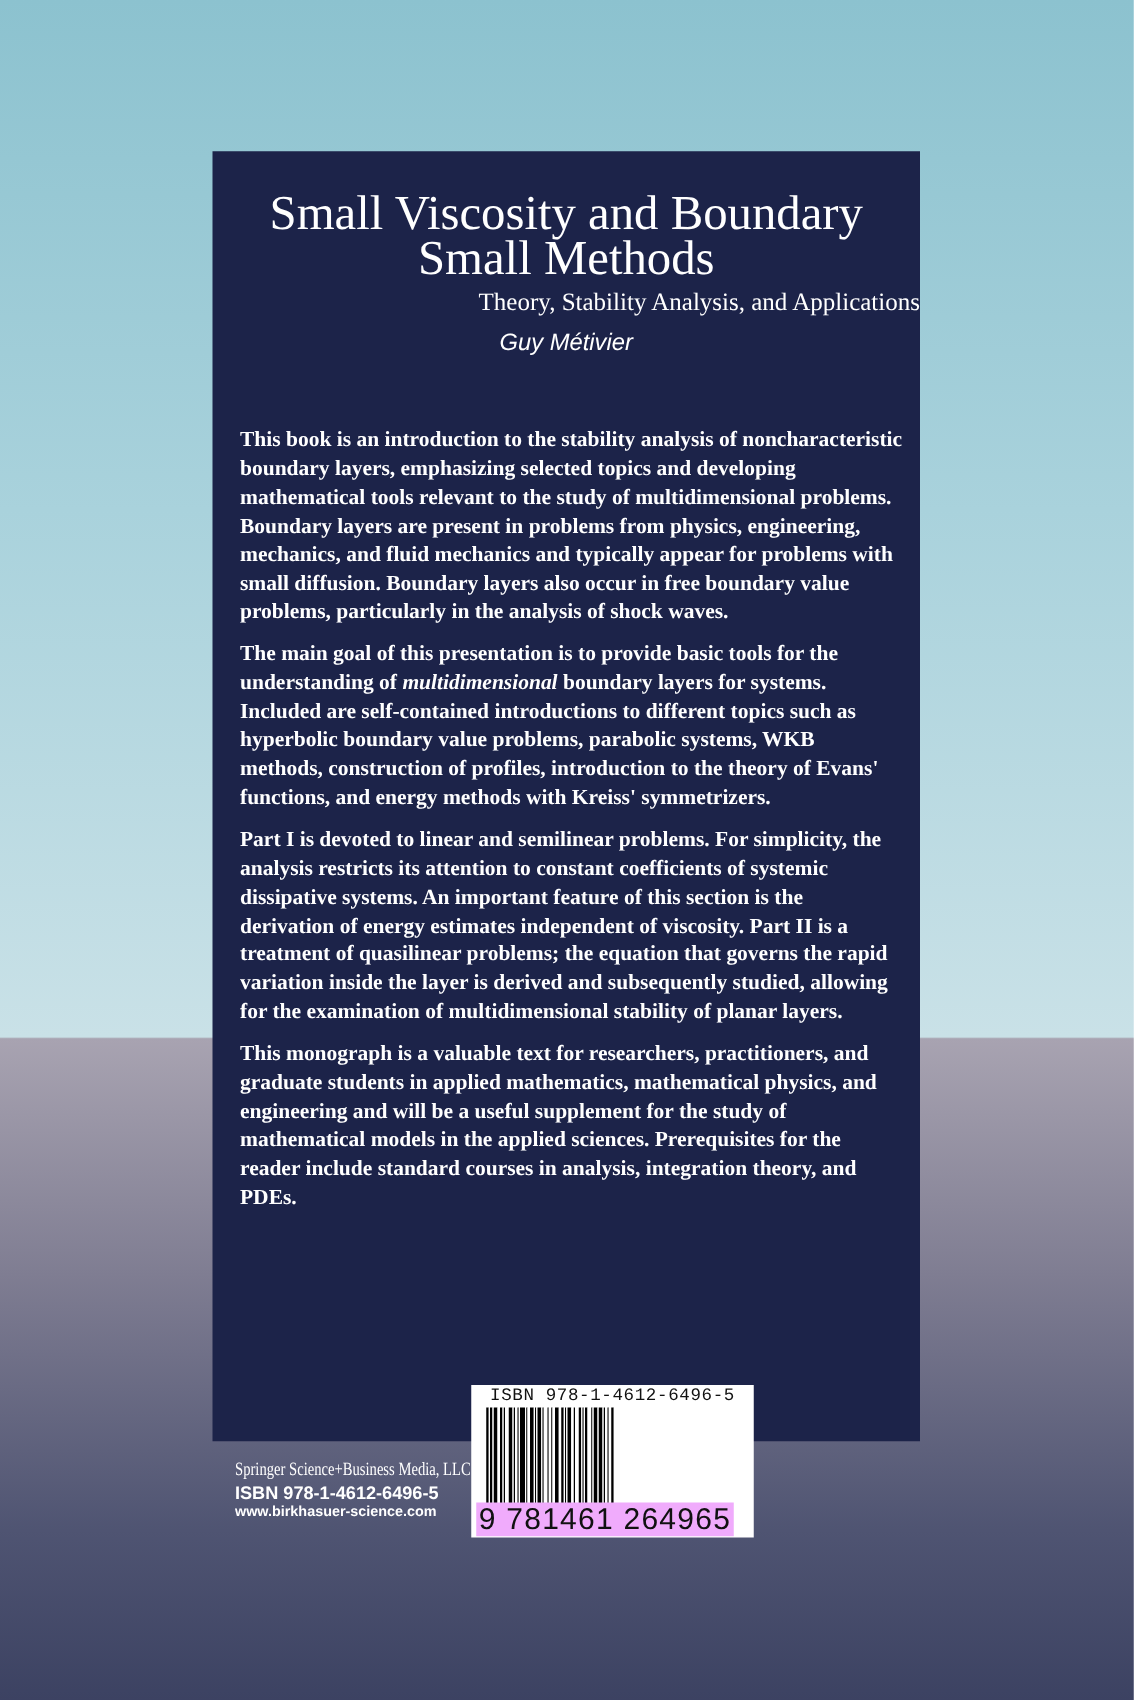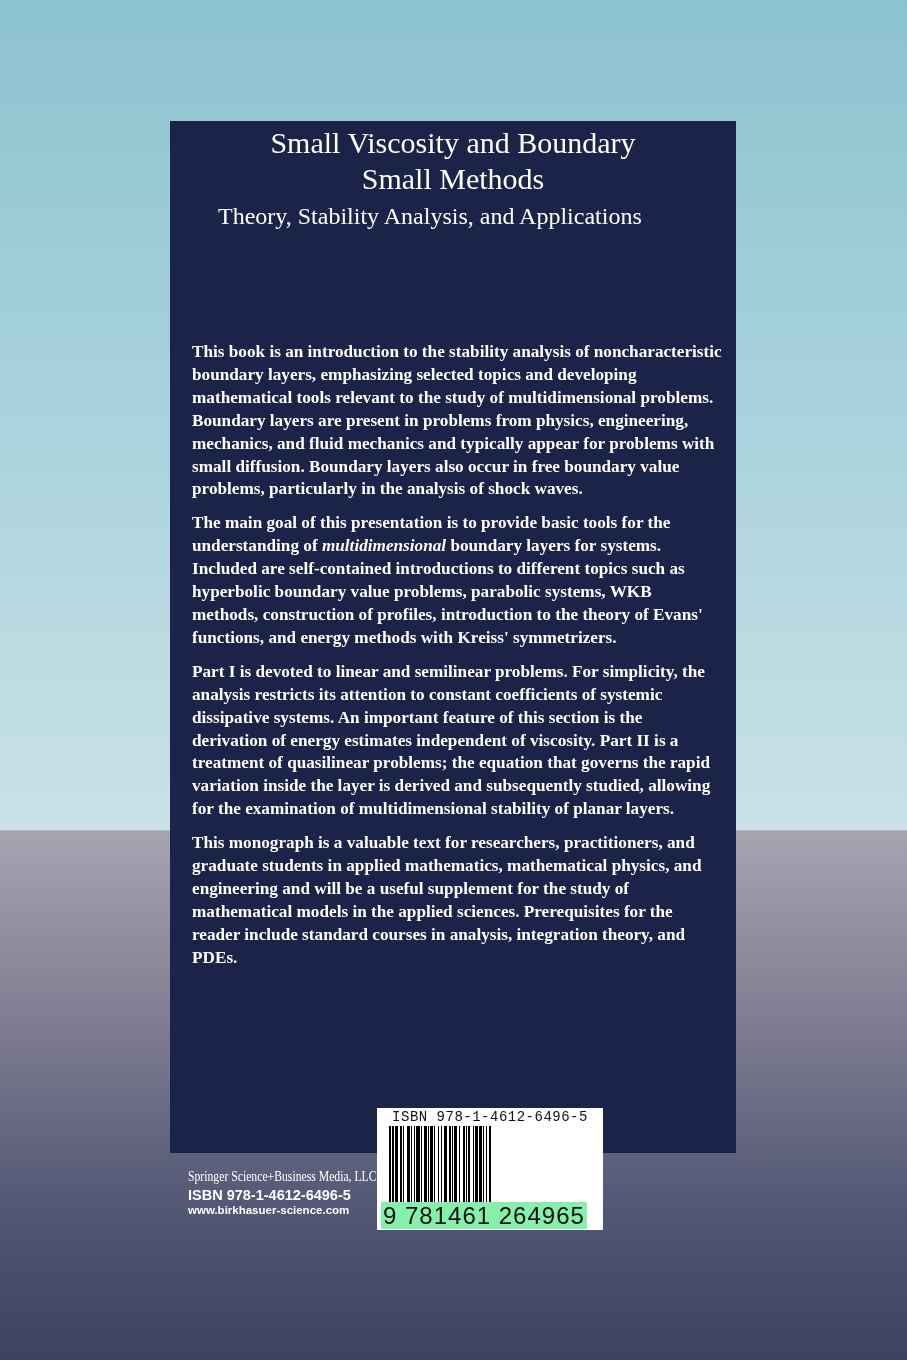--- a/index.html
+++ b/index.html
@@ -5,22 +5,22 @@
   html, body { margin: 0; padding: 0; }
   body {
     width: 907px; height: 1360px; position: relative; overflow: hidden;
     background: linear-gradient(to bottom, #8cc2cf 0%, #a9d2dc 30%, #c9e1e7 61%, #a8a3b1 61.1%, #7f7d92 75%, #4f5472 90%, #3c4262 100%);
     font-family: "Liberation Serif", serif;
   }
   .panel {
     position: absolute; left: 170px; top: 121px; width: 566px; height: 1032px;
     background: #1c2349; color: #fff;
   }
-  .title { text-align: center; font-size: 30px; line-height: 36px; margin-top: 4px; }
-  .subtitle { text-align: left; font-size: 24px; margin-top: 6px; padding-left: 48px; }
+  .title { text-align: center; font-size: 39px; line-height: 36px; margin-top: 32px; }
+  .subtitle { text-align: right; font-size: 20px; margin-top: 6px; padding-left: 48px; }
   .author { text-align: center; font-family: "Liberation Sans", sans-serif; font-style: italic; font-size: 19px; margin-top: 10px; }
   .body { position: absolute; left: 22px; top: 220px; width: 530px; font-size: 17.2px; line-height: 22.9px; font-weight: bold; }
   .body p { margin: 0 0 11px 0; }
   .publisher { position: absolute; left: 188px; top: 1168px; color: #fff; }
   .pub-name { font-family: "Liberation Serif", serif; font-size: 15px; transform: scaleX(0.78); transform-origin: left; white-space: nowrap; }
   .pub-isbn { font-family: "Liberation Sans", sans-serif; font-weight: bold; font-size: 14.5px; margin-top: 2px; }
   .pub-url { font-family: "Liberation Sans", sans-serif; font-weight: bold; font-size: 11.5px; margin-top: 1px; }
   .barcode-box { position: absolute; left: 377px; top: 1108px; width: 226px; height: 122px; background: #fff; }
   .isbn-top { font-family: "Liberation Mono", monospace; font-size: 14px; color: #111; text-align: center; margin-top: 1px; letter-spacing: 0.5px; }
   .bars { position: absolute; left: 12px; top: 18px; width: 200px; height: 85px; display: flex; align-items: stretch; }
@@ -29,20 +29,21 @@
 </style>
 </head>
 <body>
 
 <div class="panel">
   <div class="title">
     <div>Small Viscosity and Boundary</div>
     <div>Small Methods</div>
   </div>
   <div class="subtitle">Theory, Stability Analysis, and Applications</div>
+  <div class="author">Guy Métivier</div>
 
   <div class="body">
     <p>This book is an introduction to the stability analysis of noncharacteristic boundary layers, emphasizing selected topics and developing mathematical tools relevant to the study of multidimensional problems. Boundary layers are present in problems from physics, engineering, mechanics, and fluid mechanics and typically appear for problems with small diffusion. Boundary layers also occur in free boundary value problems, particularly in the analysis of shock waves.</p>
     <p><span>The main goal of this presentation is to provide basic tools for the understanding of </span><i>multidimensional</i><span> boundary layers for systems. Included are self-contained introductions to different topics such as hyperbolic boundary value problems, parabolic systems, WKB methods, construction of profiles, introduction to the theory of Evans' functions, and energy methods with Kreiss' symmetrizers.</span></p>
     <p>Part I is devoted to linear and semilinear problems. For simplicity, the analysis restricts its attention to constant coefficients of systemic dissipative systems. An important feature of this section is the derivation of energy estimates independent of viscosity. Part II is a treatment of quasilinear problems; the equation that governs the rapid variation inside the layer is derived and subsequently studied, allowing for the examination of multidimensional stability of planar layers.</p>
     <p>This monograph is a valuable text for researchers, practitioners, and graduate students in applied mathematics, mathematical physics, and engineering and will be a useful supplement for the study of mathematical models in the applied sciences. Prerequisites for the reader include standard courses in analysis, integration theory, and PDEs.</p>
   </div>
 </div>
 
 <div class="publisher">
@@ -108,14 +109,14 @@
       <span style="width: 1.15px; background: rgb(255, 255, 255);"></span>
       <span style="width: 2.3px; background: rgb(0, 0, 0);"></span>
       <span style="width: 1.15px; background: rgb(255, 255, 255);"></span>
       <span style="width: 1.15px; background: rgb(0, 0, 0);"></span>
       <span style="width: 2.3px; background: rgb(255, 255, 255);"></span>
       <span style="width: 1.15px; background: rgb(0, 0, 0);"></span>
       <span style="width: 1.15px; background: rgb(255, 255, 255);"></span>
       <span style="width: 2.3px; background: rgb(0, 0, 0);"></span>
       <span style="width: 1.15px; background: rgb(255, 255, 255);"></span>
     </div>
-  <div class="digits"><span style="background:#86efac;padding:0 2px">9 781461 264965</span></div>
+  <div class="digits"><span style="background:#f0abfc;padding:0 2px">9 781461 264965</span></div>
 </div>
 
 </body></html>

